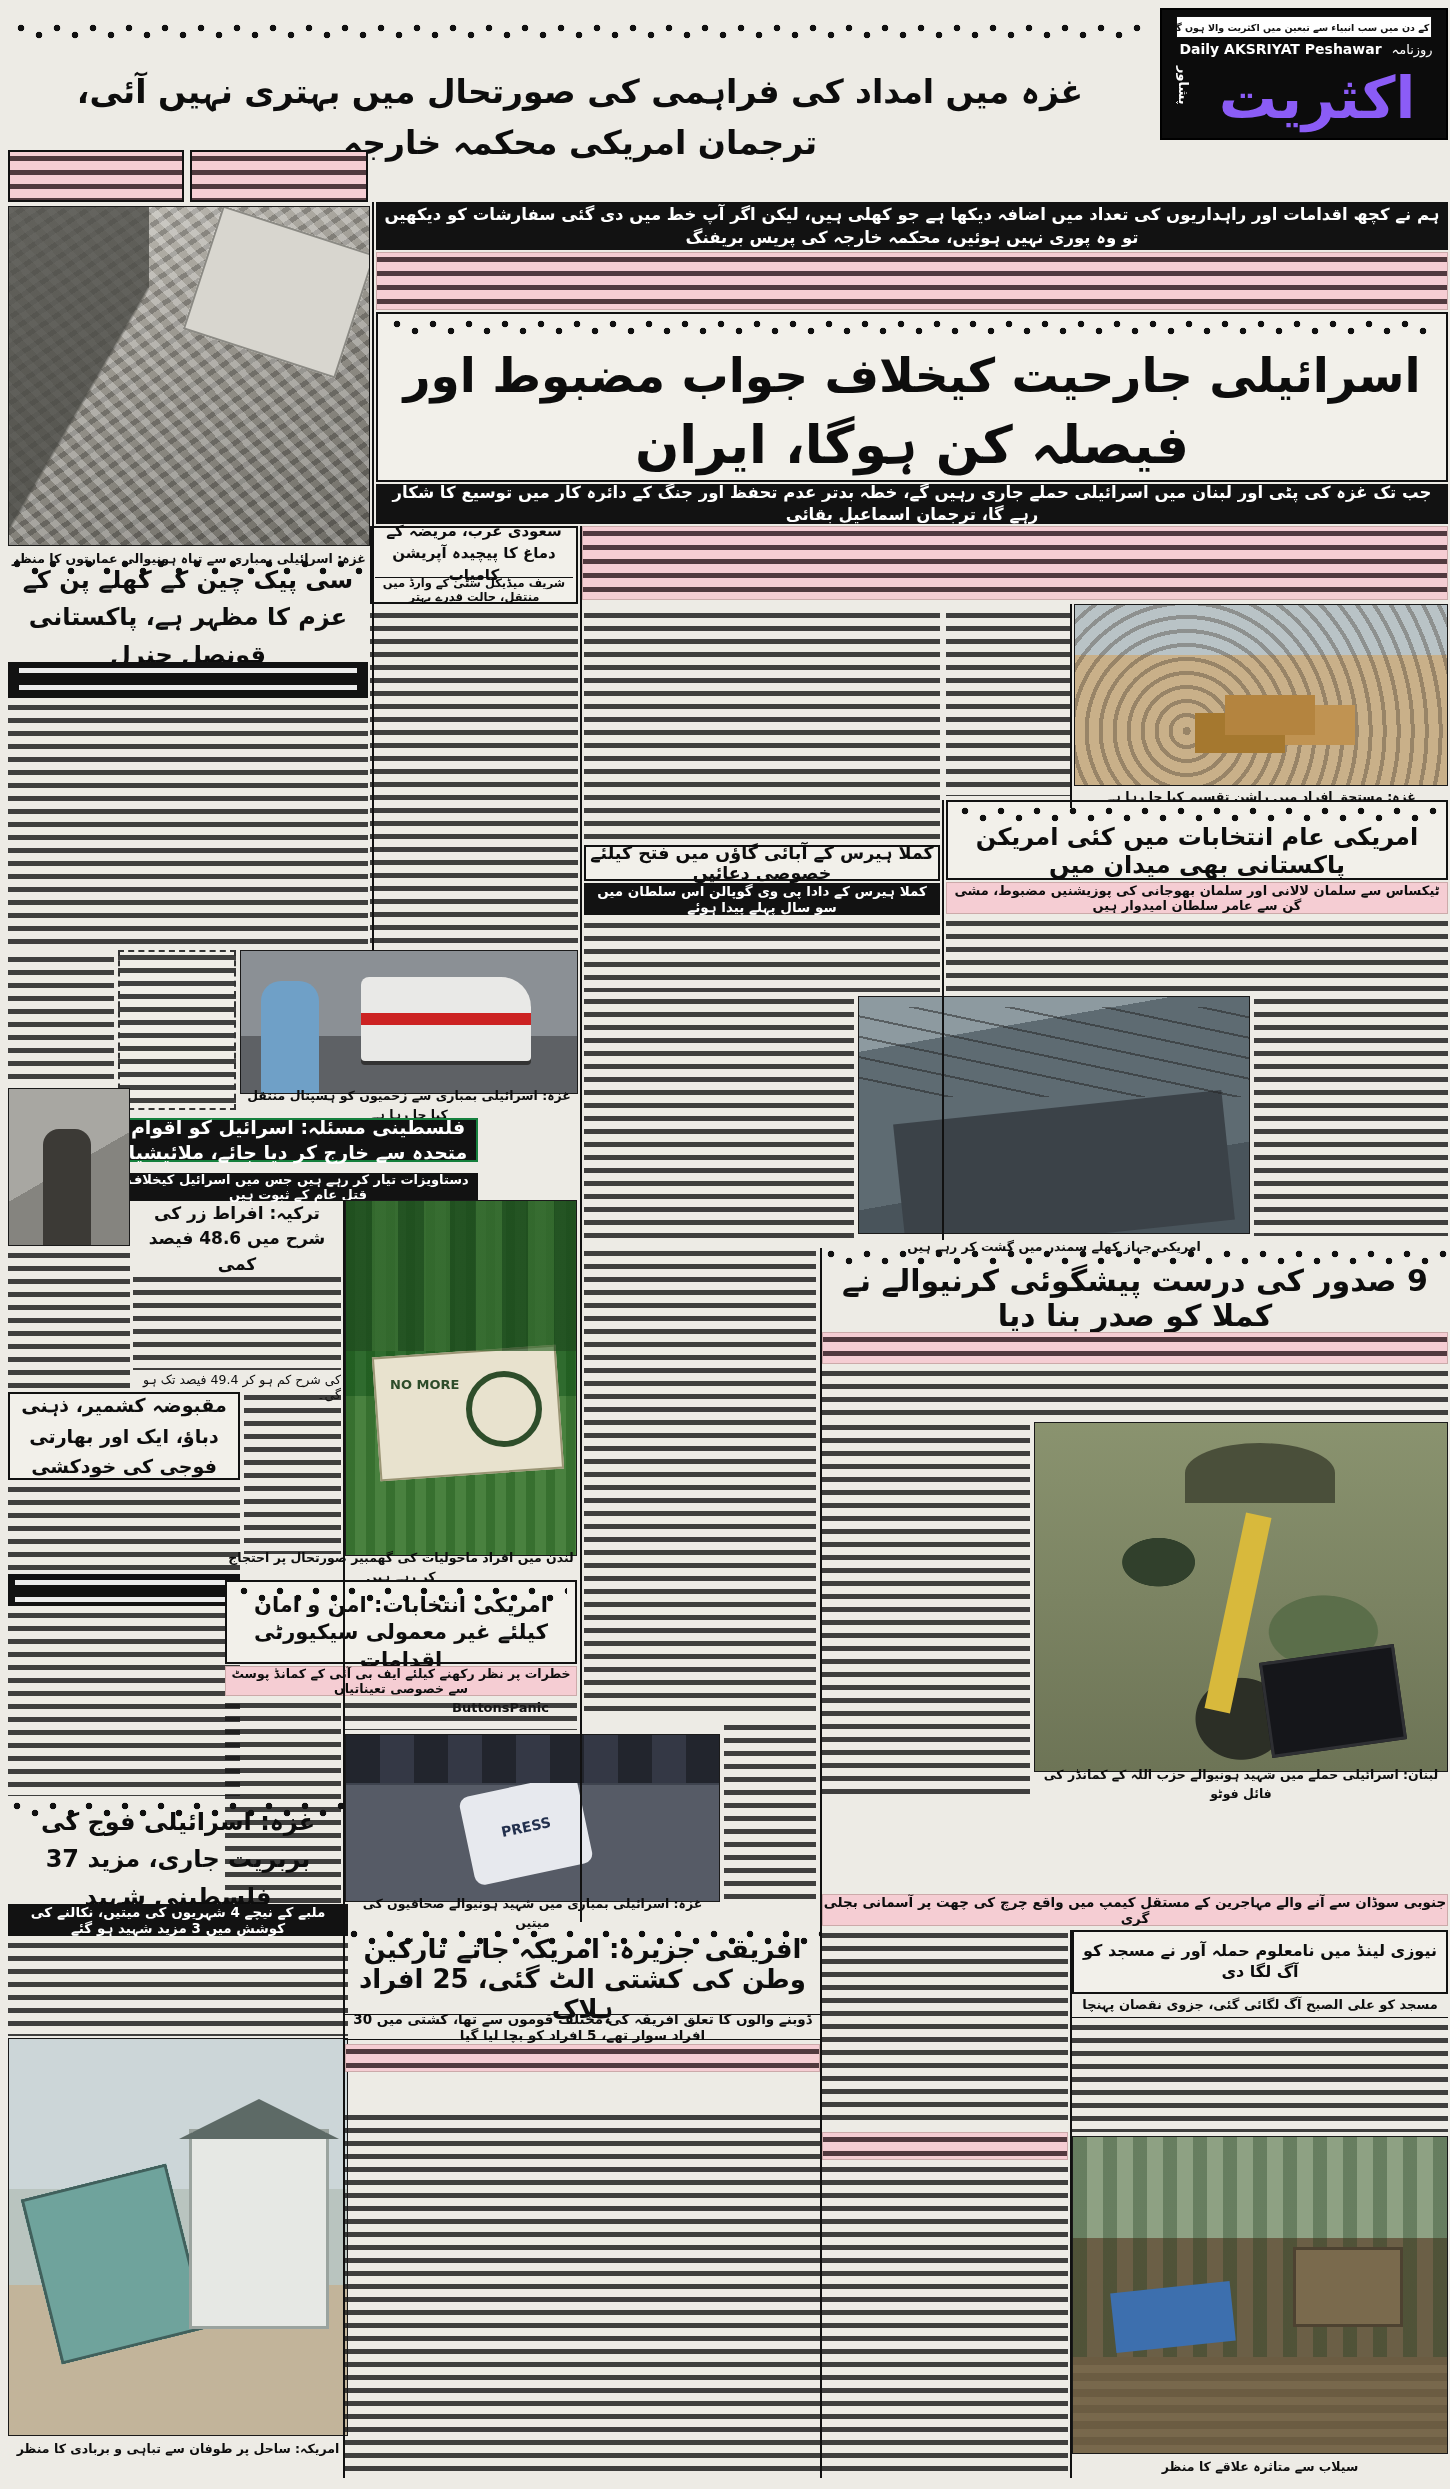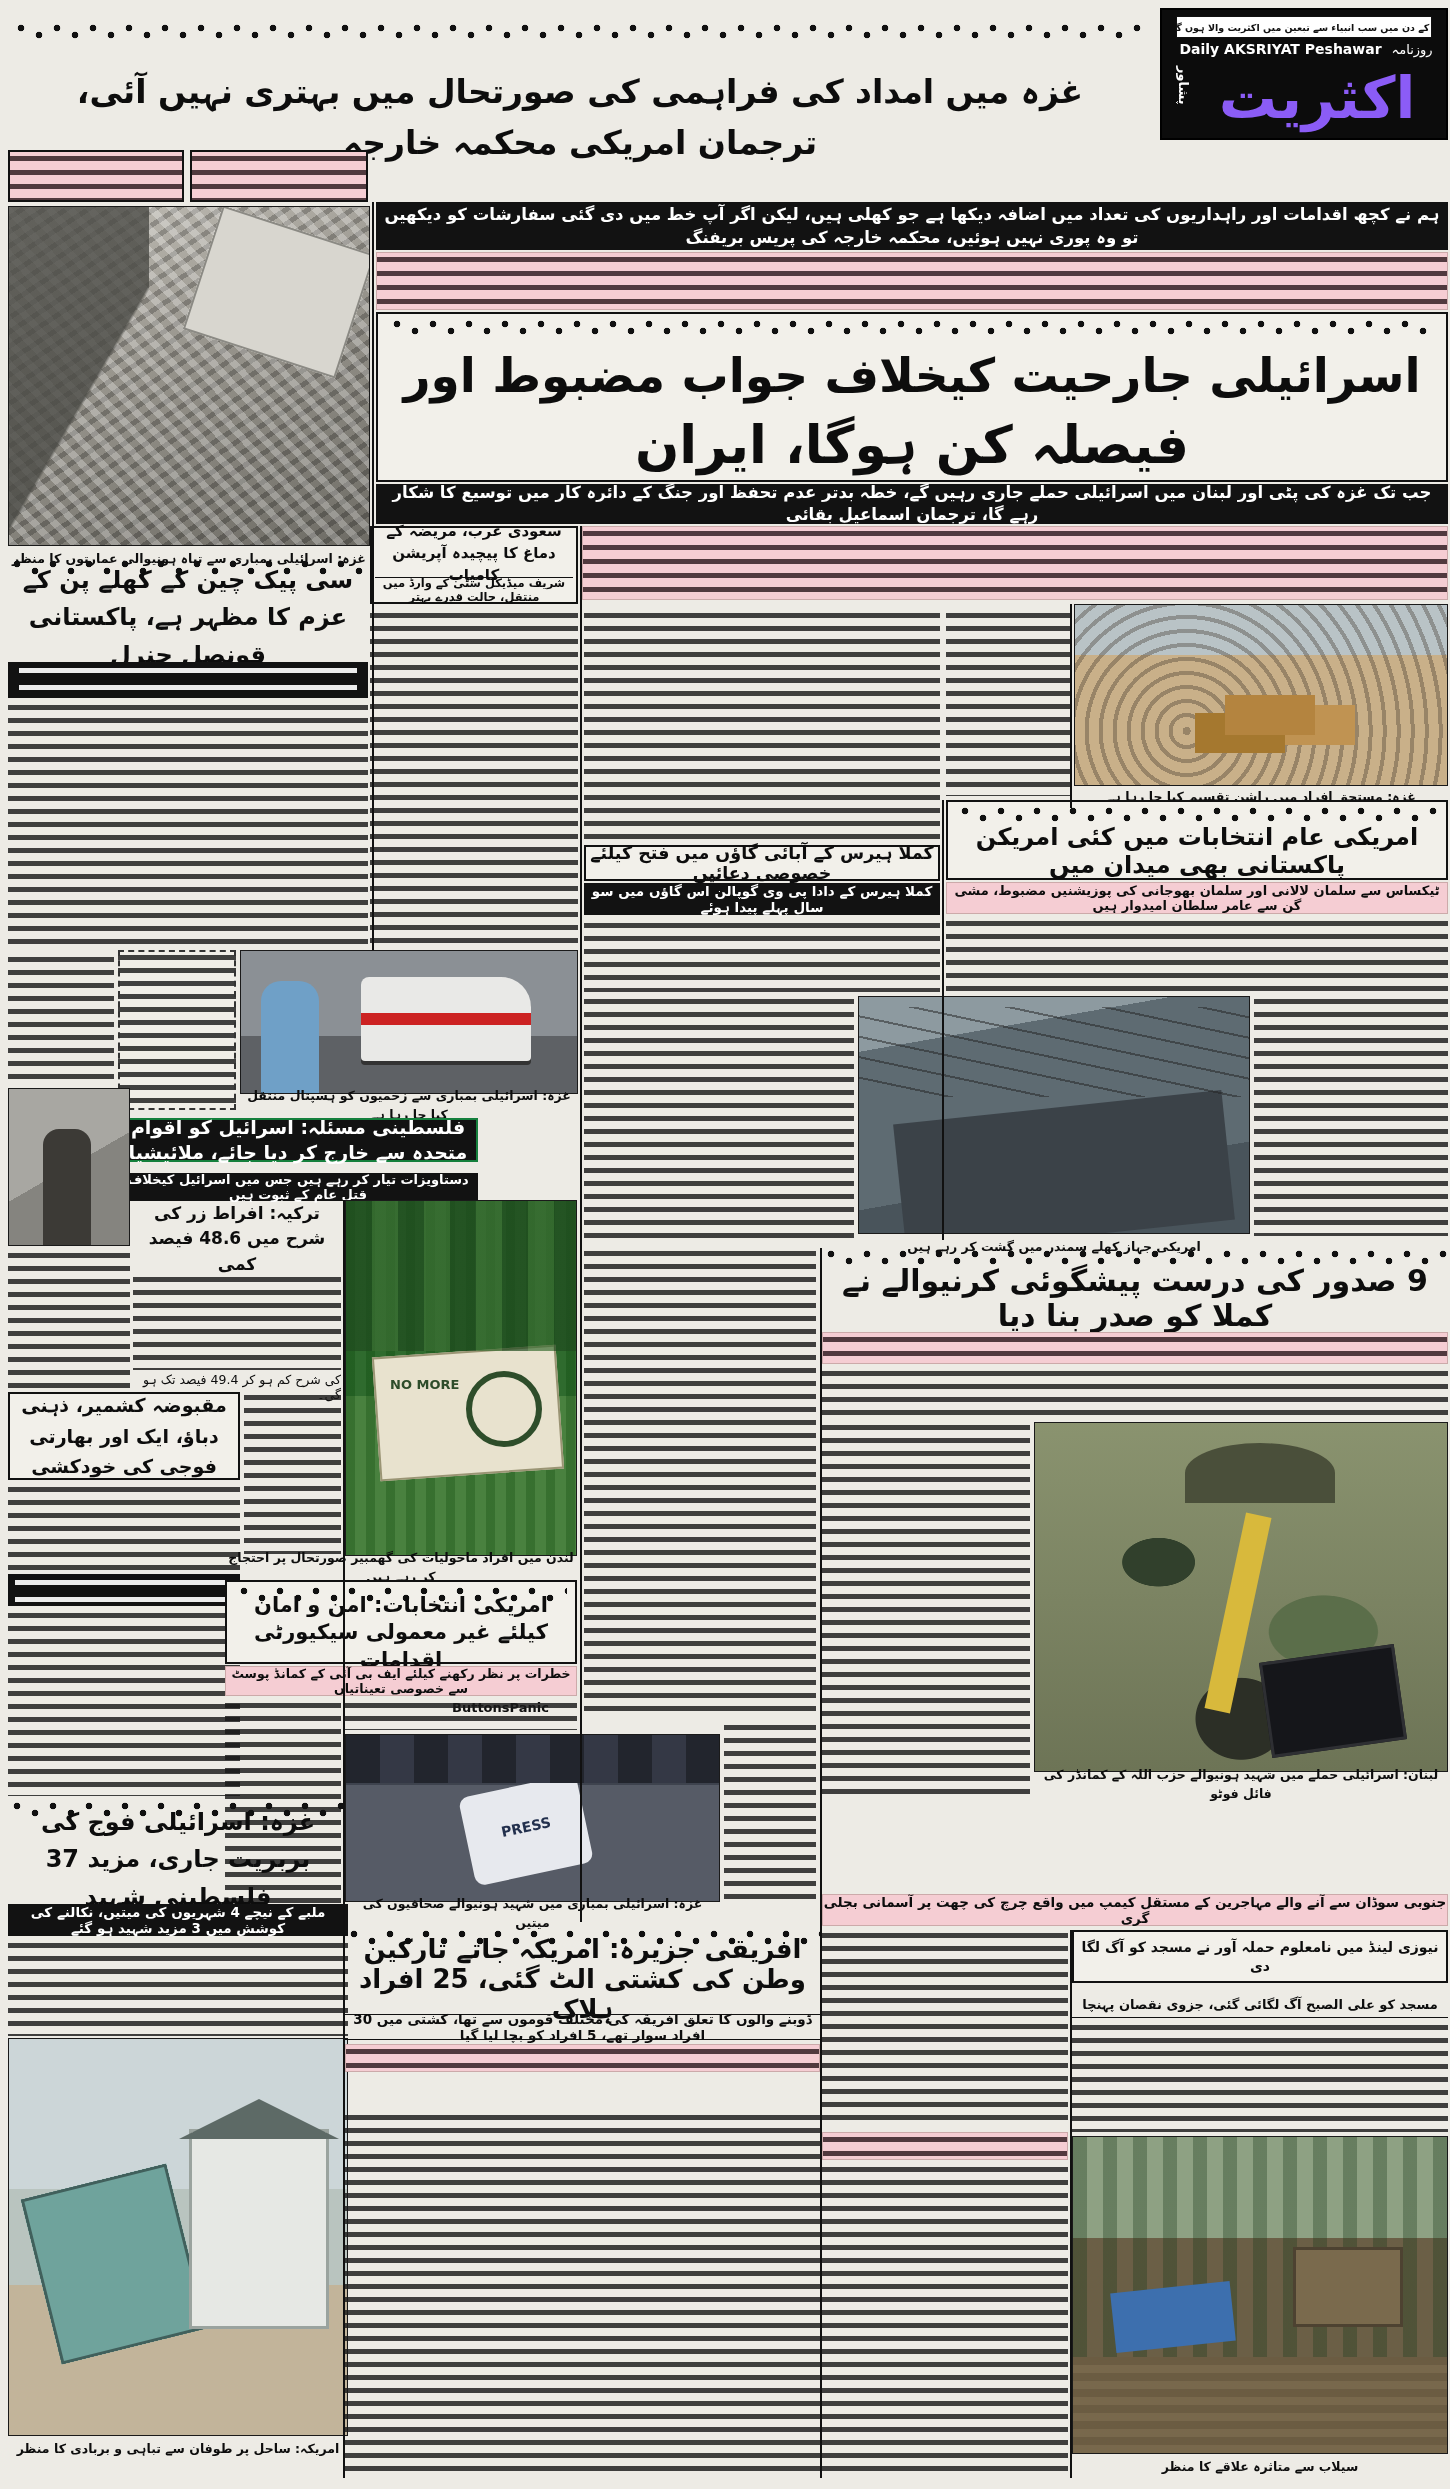--- a/index.html
+++ b/index.html
@@ -103,21 +103,21 @@
 
   <div class="abs ph ph-aid" style="left:1074px;top:604px;width:374px;height:182px;">
     <div class="shape" style="left:150px;top:90px;width:90px;height:40px;background:#b4843f;box-shadow:-30px 18px 0 #a5782f, 40px 10px 0 #c09352;"></div>
   </div>
   <div class="abs urdu caption center" style="left:1074px;top:786px;width:374px;height:22px;">غزہ: مستحق افراد میں راشن تقسیم کیا جا رہا ہے</div>
 
   <div class="abs sim" style="left:584px;top:610px;width:356px;height:230px;"></div>
   <div class="abs sim" style="left:946px;top:610px;width:124px;height:186px;"></div>
 
   <div class="abs urdu center h1b boxed" style="left:584px;top:845px;width:356px;height:36px;font-size:17.5px;background:#f2f0ea;">کملا ہیرس کے آبائی گاؤں میں فتح کیلئے خصوصی دعائیں</div>
-  <div class="abs strip urdu center" style="left:584px;top:883px;width:356px;height:32px;font-size:13.5px;font-weight:bold;">کملا ہیرس کے دادا پی وی گوپالن اس گاؤں میں سو سال پہلے پیدا ہوئے</div>
+  <div class="abs strip urdu center" style="left:584px;top:883px;width:356px;height:32px;font-size:13.5px;font-weight:bold;">کملا ہیرس کے دادا پی وی گوپالن اس سلطان میں سو سال پہلے پیدا ہوئے</div>
   <div class="abs sim" style="left:584px;top:920px;width:356px;height:72px;"></div>
   <div class="abs sim" style="left:584px;top:996px;width:270px;height:246px;"></div>
 
   <div class="abs boxed" style="left:946px;top:800px;width:502px;height:80px;background:#f2f0ea;">
     <div class="orn" style="margin:3px 8px 0 8px;"></div>
     <div class="urdu center h1b" style="width:100%;height:52px;font-size:24px;letter-spacing:-1px;">امریکی عام انتخابات میں کئی امریکن پاکستانی بھی میدان میں</div>
   </div>
   <div class="abs pinkbar urdu center" style="left:946px;top:882px;width:502px;height:32px;font-size:13px;font-weight:bold;border:1px solid #caa;">ٹیکساس سے سلمان لالانی اور سلمان بھوجانی کی پوزیشنیں مضبوط، مشی گن سے عامر سلطان امیدوار ہیں</div>
   <div class="abs sim" style="left:946px;top:918px;width:502px;height:74px;"></div>
 
@@ -225,21 +225,21 @@
   <div class="abs urdu caption center" style="left:1034px;top:1774px;width:414px;height:22px;">لبنان: اسرائیلی حملے میں شہید ہونیوالے حزب اللہ کے کمانڈر کی فائل فوٹو</div>
 
   <div class="abs sim" style="left:584px;top:1248px;width:232px;height:470px;"></div>
   <div class="abs sim" style="left:724px;top:1722px;width:92px;height:178px;"></div>
 
   <div class="abs pinkbar urdu center" style="left:822px;top:1894px;width:626px;height:32px;font-size:13.5px;font-weight:bold;border:1px solid #caa;">جنوبی سوڈان سے آنے والے مہاجرین کے مستقل کیمپ میں واقع چرچ کی چھت پر آسمانی بجلی گری</div>
   <div class="abs sim" style="left:822px;top:1930px;width:246px;height:198px;"></div>
   <div class="abs sim-pink" style="left:822px;top:2132px;width:246px;height:28px;border:1px solid #caa;"></div>
   <div class="abs sim" style="left:822px;top:2164px;width:246px;height:314px;"></div>
 
-  <div class="abs boxed urdu center h1b" style="left:1072px;top:1930px;width:376px;height:53px;font-size:14px;line-height:1.3;background:#f2f0ea;padding:0 6px;">نیوزی لینڈ میں نامعلوم حملہ آور نے مسجد کو آگ لگا دی</div>
+  <div class="abs boxed urdu center h1b" style="left:1072px;top:1930px;width:376px;height:64px;font-size:16px;line-height:1.3;background:#f2f0ea;padding:0 6px;">نیوزی لینڈ میں نامعلوم حملہ آور نے مسجد کو آگ لگا دی</div>
   <div class="abs urdu center" style="left:1072px;top:1992px;width:376px;height:26px;font-size:13px;font-weight:bold;border-bottom:1px solid #111;">مسجد کو علی الصبح آگ لگائی گئی، جزوی نقصان پہنچا</div>
   <div class="abs sim" style="left:1072px;top:2022px;width:376px;height:110px;"></div>
 
   <div class="abs ph ph-flood" style="left:1072px;top:2136px;width:376px;height:318px;">
     <div class="shape" style="left:40px;top:150px;width:120px;height:60px;background:#3d6fae;transform:rotate(-6deg);"></div>
     <div class="shape" style="left:220px;top:110px;width:110px;height:80px;background:#7a6a4d;box-shadow:0 0 0 3px #4d4231 inset;"></div>
     <div class="shape" style="left:0;top:220px;width:376px;height:98px;background:repeating-linear-gradient(#6b5c42 0 8px,#78684c 8px 16px);"></div>
   </div>
   <div class="abs urdu caption center" style="left:1072px;top:2456px;width:376px;height:22px;">سیلاب سے متاثرہ علاقے کا منظر</div>
 

